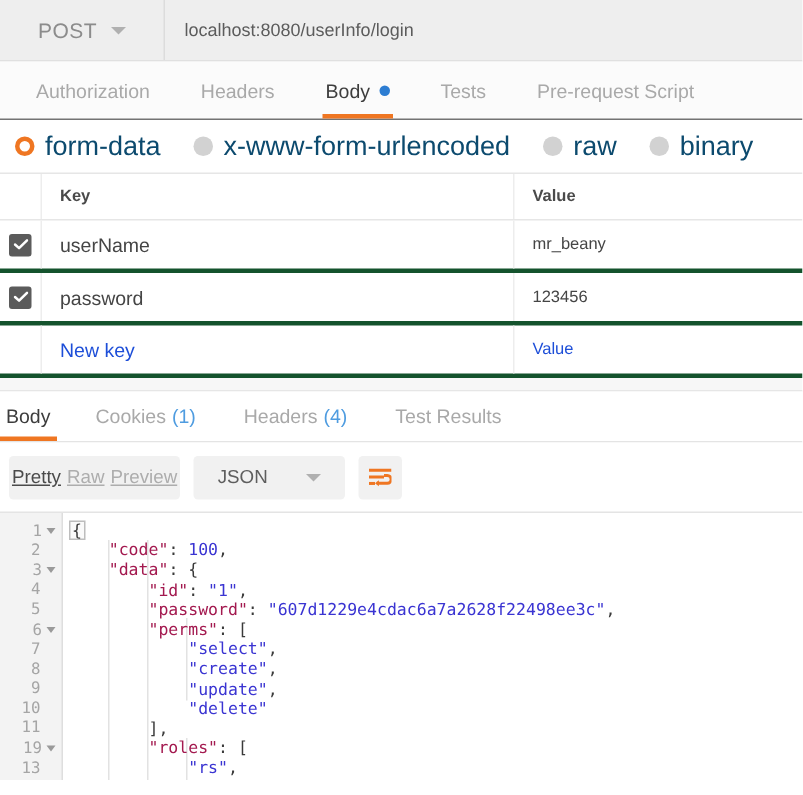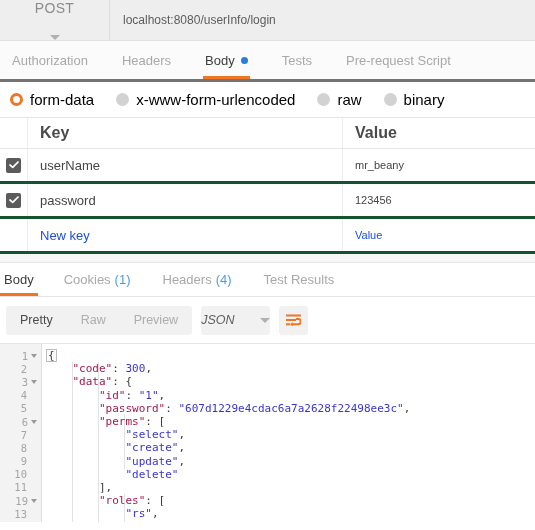--- a/index.html
+++ b/index.html
@@ -9,37 +9,37 @@
     font-family:"Liberation Sans", sans-serif;
     font-size:13px;color:#333;
     -webkit-font-smoothing:antialiased;
   }
   
   .urlbar{
     display:flex;align-items:stretch;height:40px;
     background:#eeeeee;border-bottom:1px solid #e0e0e0;
   }
   .method-box{
-    width:109px;display:flex;align-items:center;justify-content:space-between;
-    gap:9px;border-right:1px solid #dcdcdc;background:#eeeeee;cursor:pointer;flex-direction:column;
+    width:109px;display:flex;align-items:center;justify-content:center;
+    gap:9px;border-right:1px solid #dcdcdc;background:#eeeeee;cursor:pointer;
   }
   .method-label{font-size:14px;color:#8c8c8c;letter-spacing:.3px;}
   .caret{
     width:0;height:0;border-left:5px solid transparent;border-right:5px solid transparent;
     border-top:5px solid #b0b0b0;
   }
   .url-field{
     flex:1;display:flex;align-items:center;padding-left:13px;
     font-size:12px;color:#5c5c5c;background:#eeeeee;
   }
   
   .req-tabs{
     display:flex;align-items:flex-end;height:38px;
-    background:#fbfbfb;border-bottom:3px solid #737373;
-    padding-left:4px;
+    background:#fbfbfb;border-bottom:1px solid #737373;
+    padding-left:16px;
   }
   .rtab{
     height:38px;display:flex;align-items:center;gap:6px;
     padding:0 17px;font-size:13px;color:#a9a9a9;cursor:pointer;
     position:relative;white-space:nowrap;
   }
   .rtab:first-child{padding-left:8px;}
   .rtab.active{color:#3d3d3d;}
   .rtab.active:after{
     content:"";position:absolute;left:15px;right:15px;bottom:0;height:3px;background:#ef7622;
@@ -49,21 +49,21 @@
   .radio-row{
     display:flex;align-items:center;height:35px;padding-left:10px;gap:0;
     background:#ffffff;
   }
   .radio-item{display:flex;align-items:center;gap:7px;margin-right:22px;cursor:pointer;}
   .radio{
     width:13px;height:13px;border-radius:50%;background:#d2d2d2;
     display:flex;align-items:center;justify-content:center;flex:none;
   }
   .radio.on{background:#ffffff;border:3px solid #ef7622;box-sizing:border-box;}
-  .radio-label{font-size:15px;color:#000000;}
+  .radio-label{font-size:18px;color:#0c4a6e;}
   
   .kvtable{border-top:1px solid #e6e6e6;}
   .kvrow{display:flex;height:32px;border-bottom:3px solid #14532d;align-items:stretch;}
   .kvrow.head{height:30px;background:#ffffff;border-bottom:1px solid #e6e6e6;}
   .kv-check{
     width:27px;flex:none;display:flex;align-items:center;justify-content:center;
     border-right:1px solid #ededed;
   }
   .chk{
     width:15px;height:15px;background:#5b5b5b;border-radius:2px;
@@ -71,21 +71,21 @@
   }
   .chk svg{display:block;}
   .kv-key{
     flex:1;display:flex;align-items:center;padding-left:12px;
     border-right:1px solid #ededed;font-size:13px;color:#454545;
   }
   .kv-val{
     width:180px;flex:none;display:flex;align-items:center;padding-left:12px;
     font-size:11px;color:#454545;
   }
-  .kvrow.head .kv-key,.kvrow.head .kv-val{font-weight:bold;color:#4a4a4a;font-size:16px;}
+  .kvrow.head .kv-key,.kvrow.head .kv-val{font-weight:bold;color:#4a4a4a;font-size:11px;}
   .muted{color:#1d4ed8;}
   .kv-spacer{height:8px;background:#f7f7f7;border-bottom:1px solid #e6e6e6;}
   
   .res-tabs{
     display:flex;align-items:flex-end;height:33px;
     background:#ffffff;border-bottom:1px solid #e4e4e4;
   }
   .restab{
     height:33px;display:flex;align-items:center;gap:4px;
     padding:0 16px;font-size:13px;color:#a9a9a9;cursor:pointer;position:relative;
@@ -97,26 +97,26 @@
     content:"";position:absolute;left:0px;right:10px;bottom:0;height:3px;background:#ef7622;
   }
   .cnt{color:#4f9ce0;}
   
   .fmt-bar{
     display:flex;align-items:center;height:46px;padding-left:6px;gap:9px;
     background:#ffffff;
   }
   .seg{display:flex;background:#f1f1f1;border-radius:3px;overflow:hidden;height:29px;}
   .seg-btn{
-    display:flex;align-items:center;padding:0 14px;font-size:12.5px;color:#adadad;cursor:pointer;
+    display:flex;align-items:center;padding:0 2px;font-size:12.5px;color:#adadad;cursor:pointer;text-decoration:underline;
   }
   .seg-btn.active{color:#4a4a4a;}
   .json-sel{
     display:flex;align-items:center;gap:26px;background:#f1f1f1;border-radius:3px;
-    height:29px;padding:0 0;cursor:pointer;font-style:italic;
+    height:29px;padding:0 16px;cursor:pointer;
   }
   .json-sel .t{font-size:12.5px;color:#5e5e5e;}
   .wrap-btn{
     width:29px;height:29px;background:#f1f1f1;border-radius:3px;
     display:flex;align-items:center;justify-content:center;cursor:pointer;
   }
   
   .editor{
     display:flex;border-top:1px solid #e4e4e4;height:178px;overflow:hidden;
     background:#ffffff;
@@ -336,21 +336,21 @@
     </div>
   <div class="code">
     <div class="ind-guides">
       <div class="ind" style="left:30px;height:160px;"></div>
       <div class="ind" style="left:56px;height:160px;"></div>
       <div class="ind" style="left:82px;top:70px;height:55px;"></div>
       <div class="ind" style="left:82px;top:150px;height:30px;"></div>
     </div>
     <div id="code-lines" style="position:relative;">
         <div class="cl"><span class="brace-box">{</span></div>
-        <div class="cl"><span>    </span><span class="k">"code"</span><span class="p">: </span><span class="n">300</span><span class="p">,</span></div>
+        <div class="cl"><span>    </span><span class="k">"code"</span><span class="p">: </span><span class="n">100</span><span class="p">,</span></div>
         <div class="cl"><span>    </span><span class="k">"data"</span><span class="p">: {</span></div>
         <div class="cl"><span>        </span><span class="k">"id"</span><span class="p">: </span><span class="s">"1"</span><span class="p">,</span></div>
         <div class="cl"><span>        </span><span class="k">"password"</span><span class="p">: </span><span class="s">"607d1229e4cdac6a7a2628f22498ee3c"</span><span class="p">,</span></div>
         <div class="cl"><span>        </span><span class="k">"perms"</span><span class="p">: [</span></div>
         <div class="cl"><span>            </span><span class="s">"select"</span><span class="p">,</span></div>
         <div class="cl"><span>            </span><span class="s">"create"</span><span class="p">,</span></div>
         <div class="cl"><span>            </span><span class="s">"update"</span><span class="p">,</span></div>
         <div class="cl"><span>            </span><span class="s">"delete"</span></div>
         <div class="cl"><span>        </span><span class="p">],</span></div>
         <div class="cl"><span>        </span><span class="k">"roles"</span><span class="p">: [</span></div>

